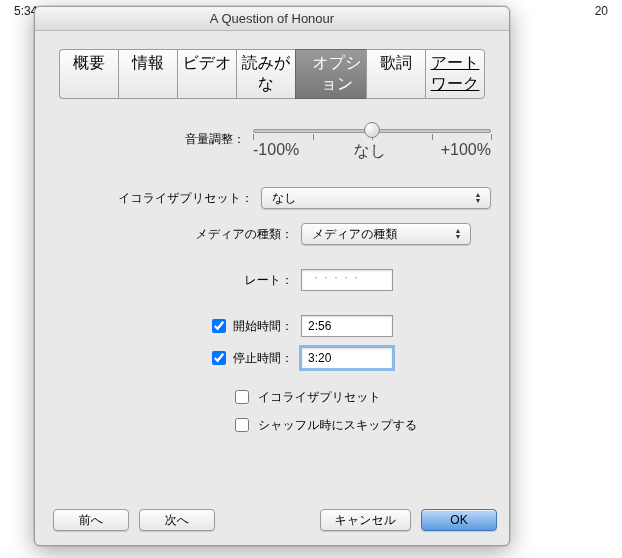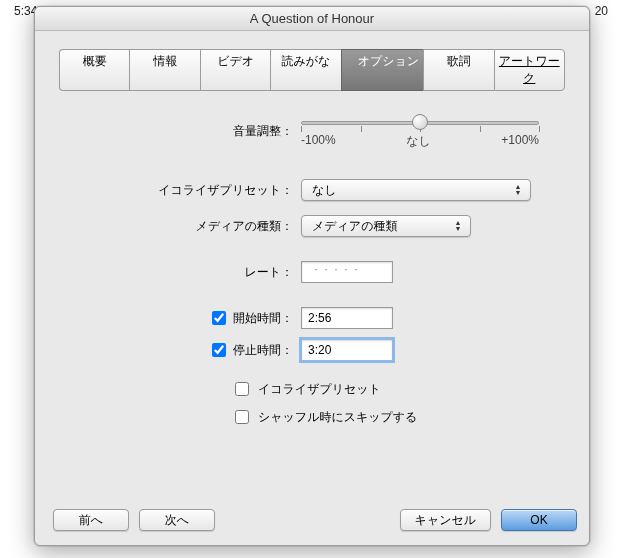--- a/index.html
+++ b/index.html
@@ -20,21 +20,21 @@
     padding: 2px 14px;
     color: #222;
     font-size: 12px;
     display: flex;
     justify-content: space-between;
   }
   .sheet {
     position: absolute;
     left: 34px;
     top: 6px;
-    width: 556px;
+    width: 476px;
     height: 540px;
     background: #e9e9e9;
     border: 1px solid #9d9d9d;
     border-radius: 6px;
     box-shadow: 0 6px 24px rgba(0,0,0,0.35), 0 0 0 1px rgba(0,0,0,0.1);
   }
   .titlebar {
     height: 24px;
     line-height: 24px;
     text-align: center;
@@ -47,21 +47,21 @@
   .body {
     padding: 18px 18px 14px 18px;
   }
   .tabbar {
     display: flex;
     margin: 0 6px 22px 6px;
   }
   .tab {
     flex: 1;
     text-align: center;
-    font-size: 12px;
+    font-size: 16px;
     padding: 3px 0;
     background: linear-gradient(#fdfdfd, #e7e7e7);
     border: 1px solid #9b9b9b;
     border-right: none;
     cursor: default;
   }
   .tab:first-child { border-radius: 4px 0 0 4px; }
   .tab:last-child { border-right: 1px solid #9b9b9b; border-radius: 0 4px 4px 0; text-decoration: underline; }
   .tab.selected {
     background: linear-gradient(#9a9a9a, #777);
@@ -119,21 +119,21 @@
     width: 16px; height: 16px;
     background: radial-gradient(circle at 30% 30%, #fff, #ccc);
     border: 1px solid #888;
     border-radius: 50%;
   }
   .slider-labels {
     position: absolute;
     left: 0; right: 0; top: 20px;
     display: flex;
     justify-content: space-between;
-    font-size: 12px;
+    font-size: 16px;
     color: #444;
   }
   .popup {
     display: inline-flex;
     align-items: center;
     justify-content: space-between;
     min-width: 170px;
     height: 22px;
     padding: 0 6px 0 10px;
     background: linear-gradient(#fdfdfd, #e7e7e7);

